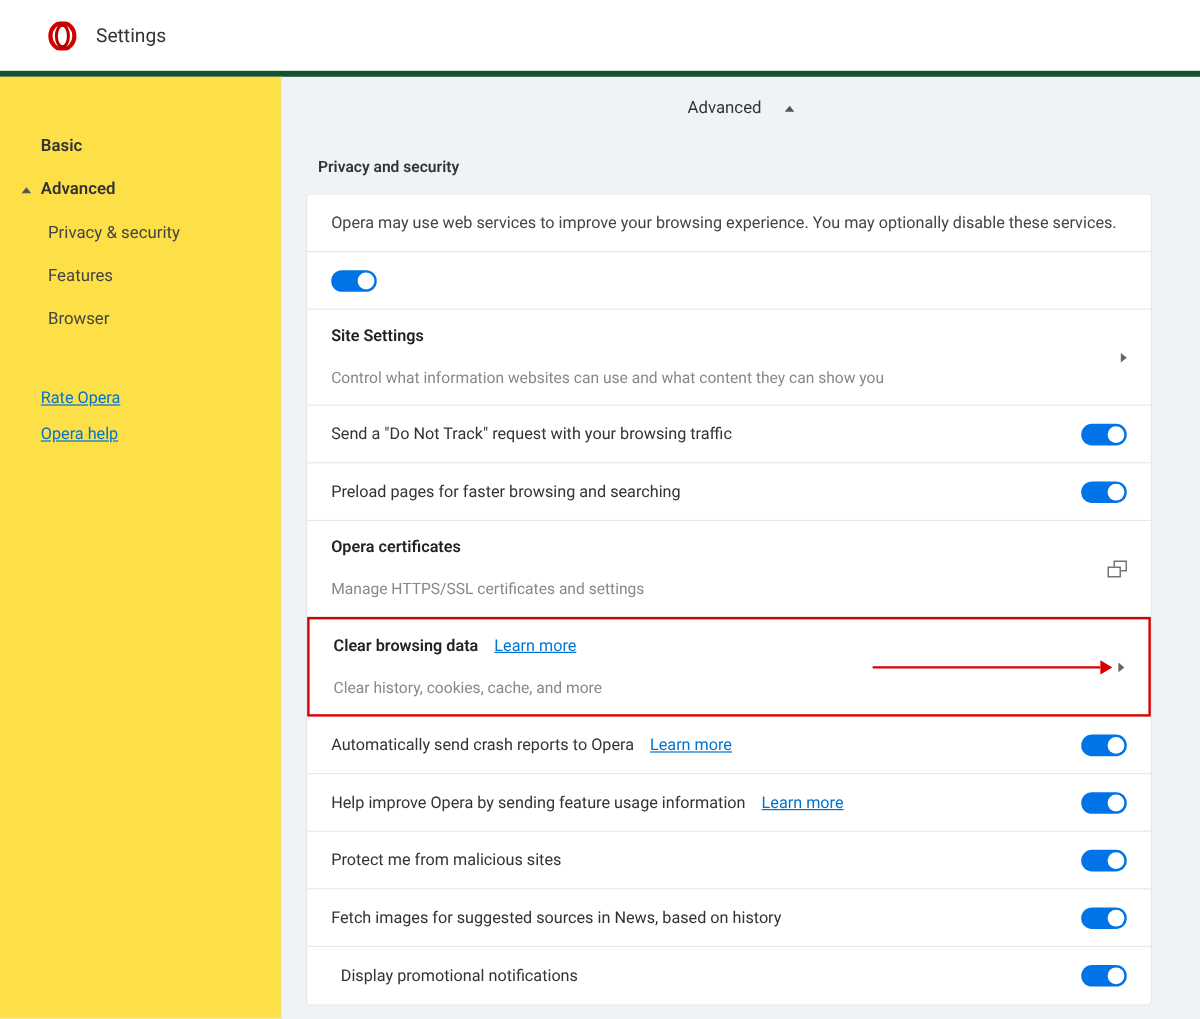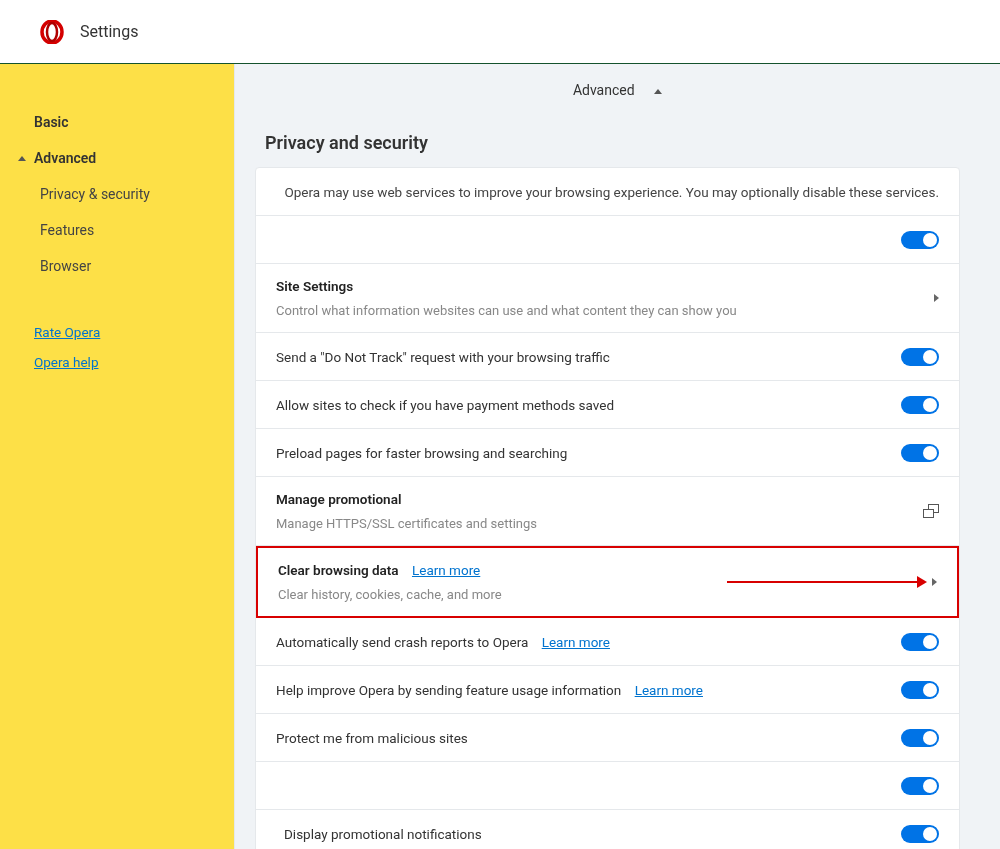--- a/index.html
+++ b/index.html
@@ -10,21 +10,21 @@
     body {
       font-family: -apple-system, BlinkMacSystemFont, "Segoe UI", Roboto, Arial, sans-serif;
       background: #f0f3f6;
       width: 1000px;
       height: 849px;
       overflow: hidden;
     }
     .topbar {
       background: #ffffff;
       height: 64px;
-      border-bottom: 1px solid #14532d;
+      border-bottom: 5px solid #14532d;
       display: flex;
       align-items: center;
       padding-left: 40px;
     }
     .opera-logo {
       width: 24px;
       height: 24px;
       margin-right: 16px;
     }
     .topbar-title {
@@ -97,56 +97,56 @@
     .section-toggle .tri-up {
       display: inline-block;
       width: 0; height: 0;
       border-left: 4px solid transparent;
       border-right: 4px solid transparent;
       border-bottom: 5px solid #555;
       margin-left: 16px;
       vertical-align: middle;
     }
     .section-heading {
-      font-size: 18px;
+      font-size: 13px;
       font-weight: 600;
       color: #333;
       padding: 16px 0 14px 10px;
     }
     .content-wrap {
       padding: 0 40px 20px 20px;
     }
     .panel {
       background: #fff;
       border: 1px solid #e5e8eb;
       border-radius: 4px;
     }
     .row {
       display: flex;
       align-items: center;
-      justify-content: flex-end;
+      justify-content: flex-start;
       padding: 14px 20px;
       border-bottom: 1px solid #e5e8eb;
       font-size: 13.5px;
       color: #333;
       min-height: 48px;
     }
     .row:last-child { border-bottom: none; padding-left: 28px; }
     .row .text-col {
       flex: 1;
       padding-right: 20px;
     }
     .row .title {
       font-weight: 600;
       color: #222;
     }
     .row .sub {
       color: #888;
       font-size: 13px;
-      margin-top: 9px;
+      margin-top: 20px;
     }
     .row.intro {
       color: #444;
     }
     .learn-more {
       color: #0073cf;
       text-decoration: underline;
       margin-left: 10px;
       cursor: pointer;
     }
@@ -258,33 +258,29 @@
             <div class="sub">Control what information websites can use and what content they can show you</div>
           </div>
           <div class="caret-right"></div>
         </div>
 
         <div class="row">
           <div class="text-col">Send a "Do Not Track" request with your browsing traffic</div>
           <div class="toggle"></div>
         </div>
 
-        <div class="row">
-          <div class="text-col">Allow sites to check if you have payment methods saved</div>
-          <div class="toggle"></div>
-        </div>
 
         <div class="row">
           <div class="text-col">Preload pages for faster browsing and searching</div>
           <div class="toggle"></div>
         </div>
 
         <div class="row">
           <div class="text-col">
-            <div class="title">Manage promotional</div>
+            <div class="title">Opera certificates</div>
             <div class="sub">Manage HTTPS/SSL certificates and settings</div>
           </div>
           <div class="external-icon">
             <div class="back"></div>
               <div class="front"></div>
           </div>
         </div>
 
         <div class="row highlight-box" style="position:relative;gap:32px;">
           <div class="text-col">
@@ -316,20 +312,21 @@
           </div>
           <div class="toggle"></div>
         </div>
 
         <div class="row">
           <div class="text-col">Protect me from malicious sites</div>
           <div class="toggle"></div>
         </div>
 
         <div class="row">
+          <div class="text-col">Fetch images for suggested sources in News, based on history</div>
           <div class="toggle"></div>
         </div>
 
         <div class="row">
           <div class="text-col">Display promotional notifications</div>
           <div class="toggle"></div>
         </div>
 
       </div>
     </div>

